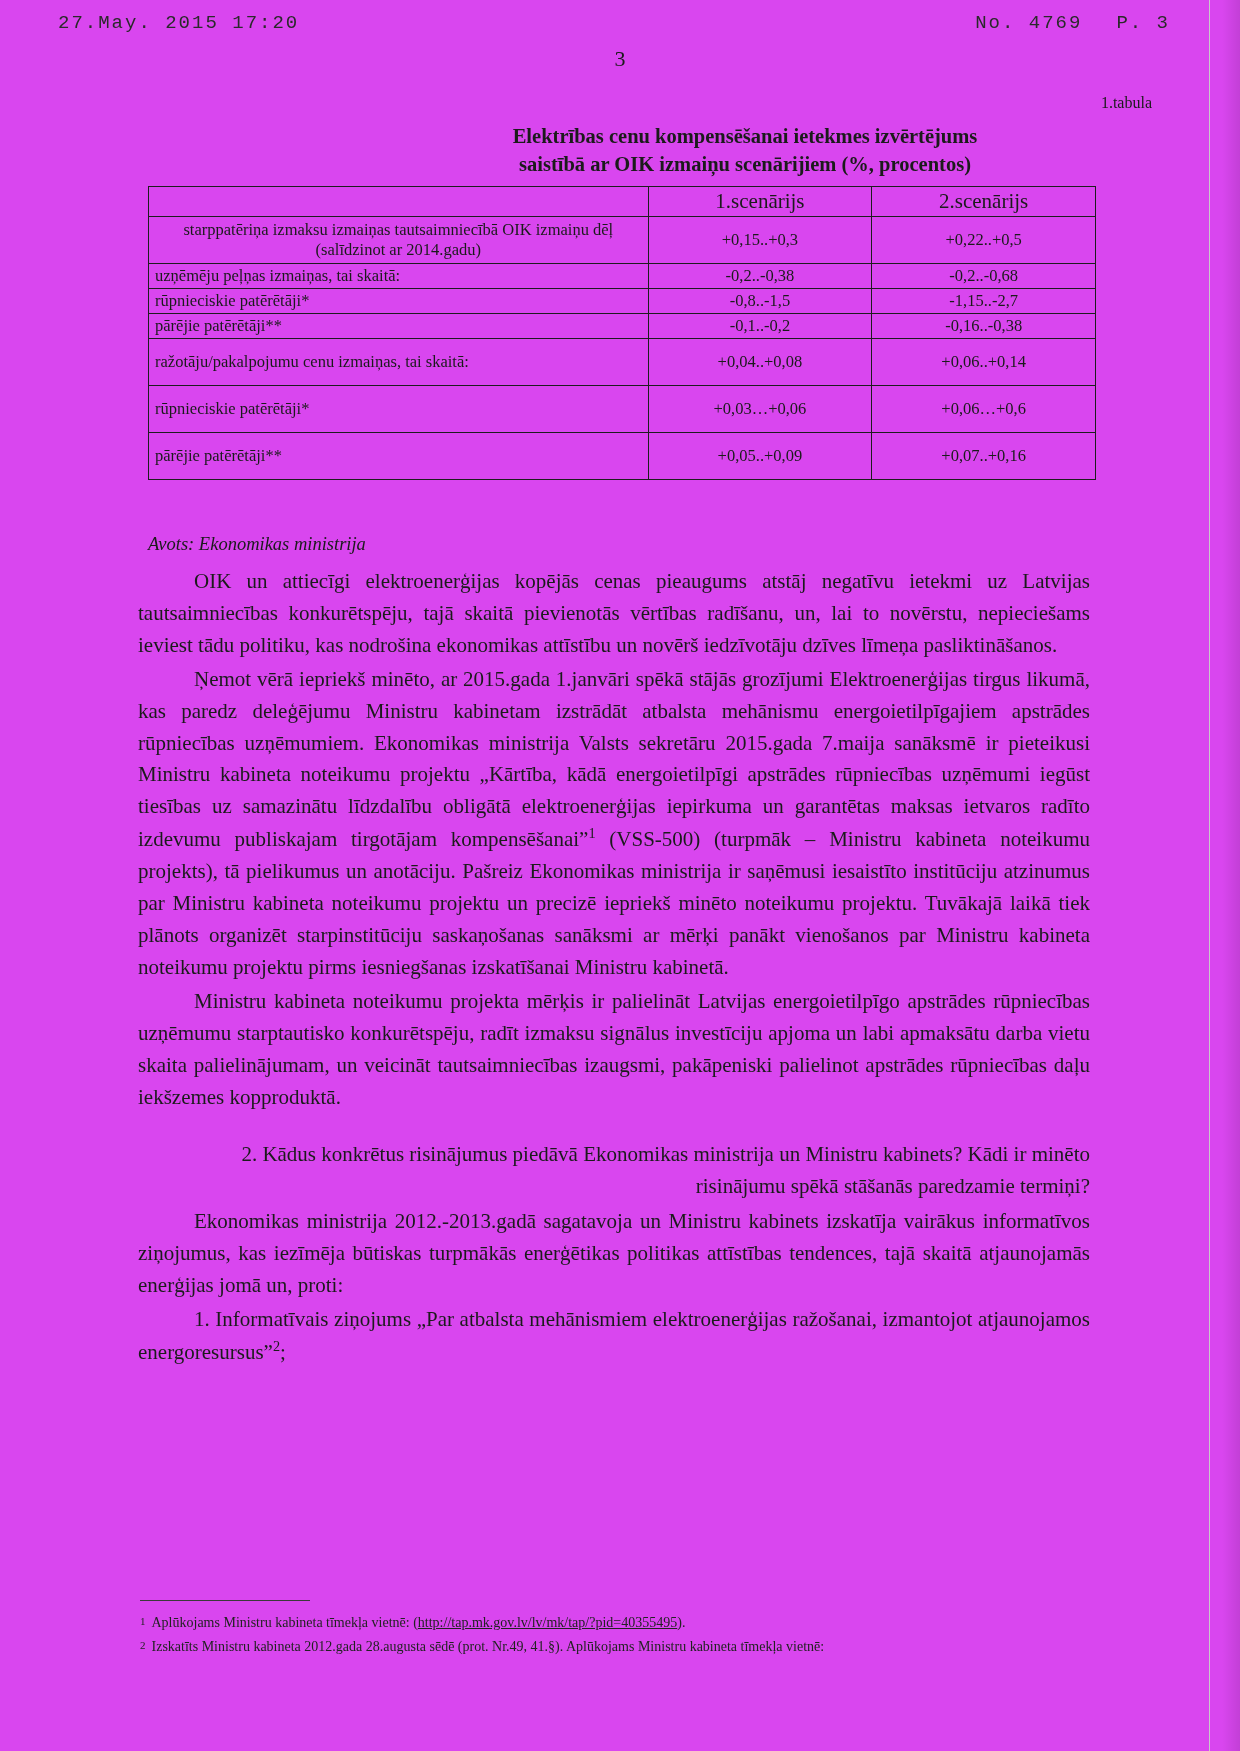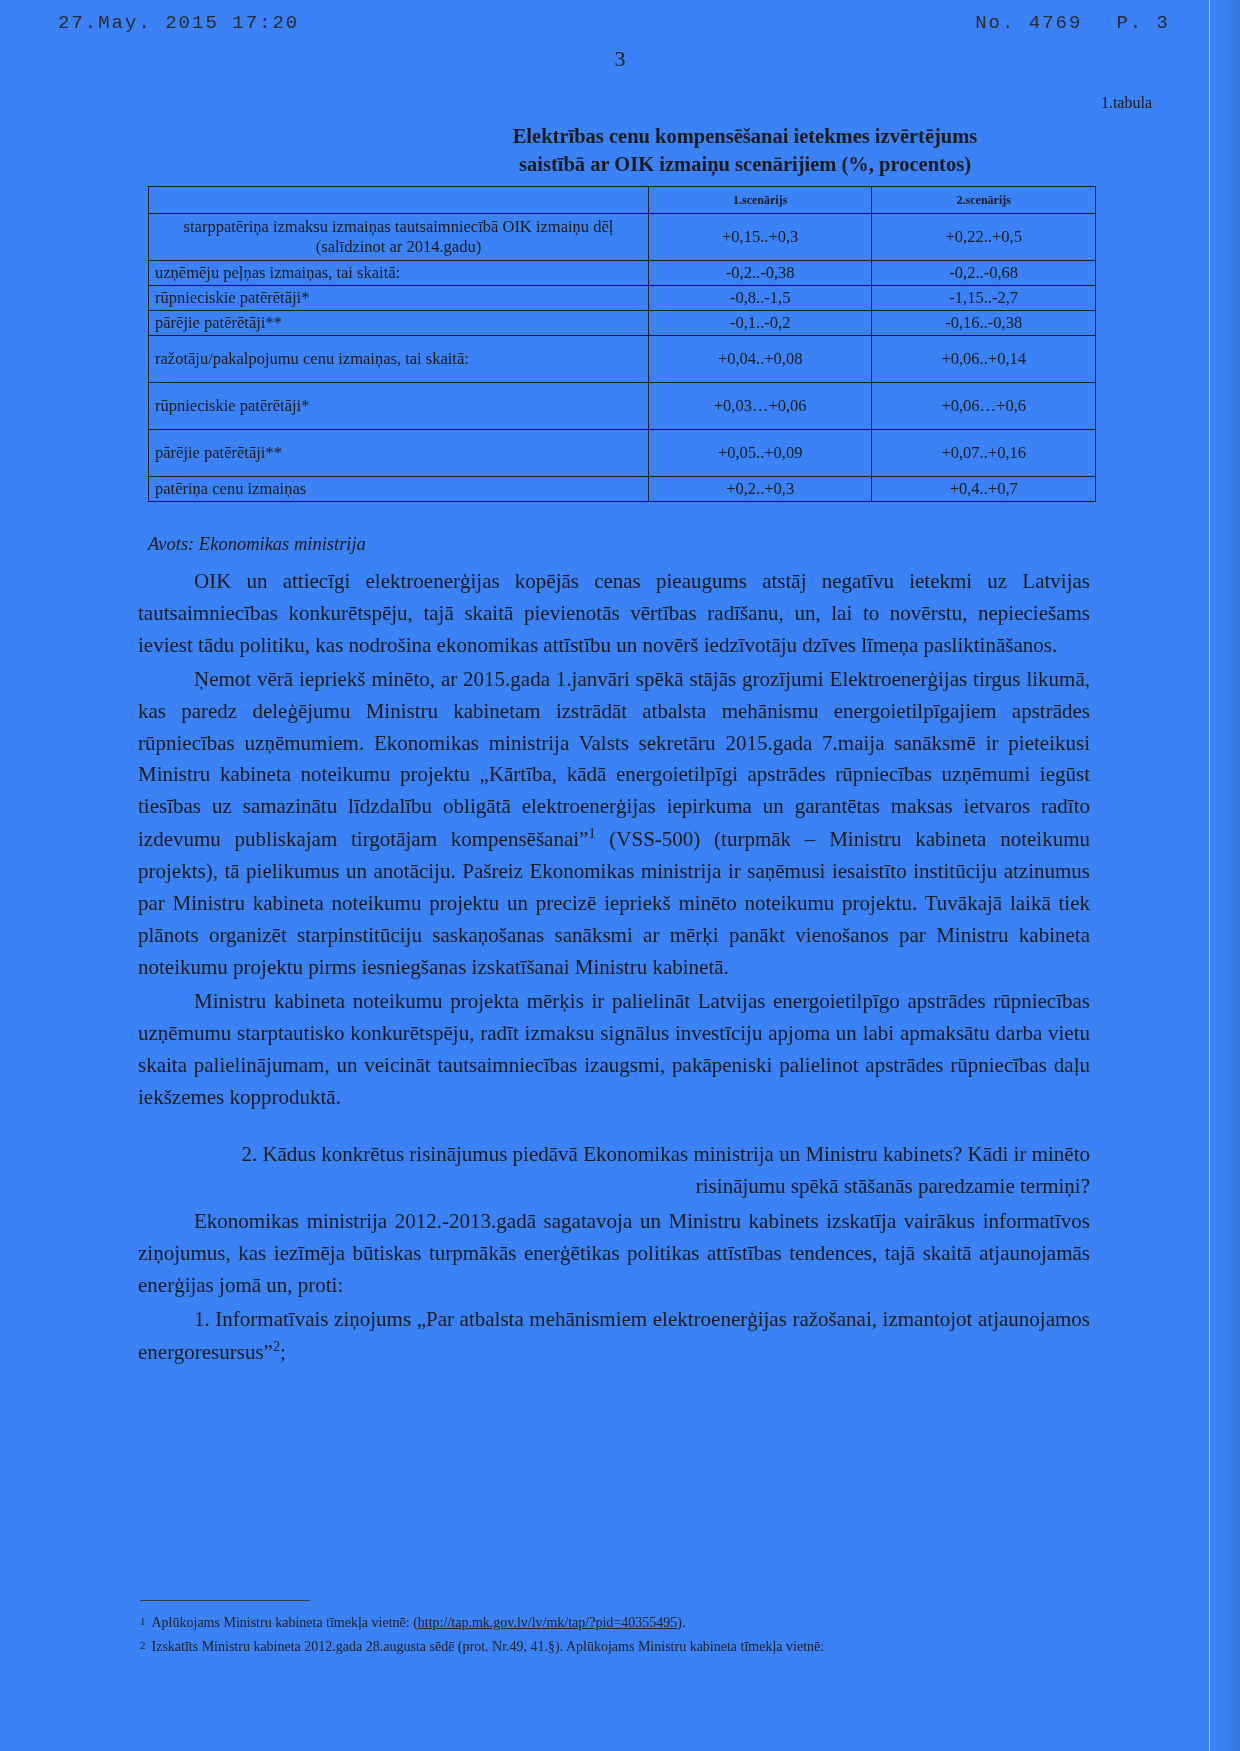--- a/index.html
+++ b/index.html
@@ -11,21 +11,21 @@
     width: 1240px;
     height: 1751px;
     position: relative;
     font-family: "Liberation Serif", serif;
     color: #1b1b1b;
     overflow: hidden;
   }
   .page {
     position: absolute;
     inset: 0;
-    background: #3b82f6;
+    background: #d946ef;
   }
   
   .page::before {
     content: "";
     position: absolute;
     top: 0; bottom: 0; right: 0;
     width: 18px;
     background: linear-gradient(to right, rgba(0,0,0,0.0), rgba(0,0,0,0.10));
     pointer-events: none;
   }
@@ -86,23 +86,23 @@
     width: 948px;
     border-collapse: collapse;
     font-size: 16.5px;
   }
   table.main th, table.main td {
     border: 1px solid #1d1d1d;
     padding: 2px 6px;
     vertical-align: middle;
   }
   table.main th {
-    font-weight: bold;
+    font-weight: normal;
     text-align: center;
-    font-size: 12px;
+    font-size: 21px;
     height: 22px;
   }
   .col-label { width: 510px; }
   .col-num { width: 219px; text-align: center; }
 
   .lbl-pad0 { padding-left: 4px; }
   .lbl-pad1 { padding-left: 56px; }
   .lbl-pad2 { padding-left: 120px; }
   .lbl-center { text-align: center; }
   .row-tall td { height: 42px; }
@@ -230,25 +230,20 @@
       </tr>
       <tr class="row-tall">
         <td class="lbl-pad2">rūpnieciskie patērētāji*</td>
         <td class="col-num">+0,03…+0,06</td>
         <td class="col-num">+0,06…+0,6</td>
       </tr>
       <tr class="row-tall">
         <td class="lbl-pad2">pārējie patērētāji**</td>
         <td class="col-num">+0,05..+0,09</td>
         <td class="col-num">+0,07..+0,16</td>
-      </tr>
-      <tr>
-        <td class="lbl-pad1">patēriņa cenu izmaiņas</td>
-        <td class="col-num">+0,2..+0,3</td>
-        <td class="col-num">+0,4..+0,7</td>
       </tr>
     </tbody>
   </table>
 
 
   <div class="source">Avots: Ekonomikas ministrija</div>
 
   <div class="body-text">
     <p>OIK un attiecīgi elektroenerģijas kopējās cenas pieaugums atstāj negatīvu ietekmi uz Latvijas tautsaimniecības konkurētspēju, tajā skaitā pievienotās vērtības radīšanu, un, lai to novērstu, nepieciešams ieviest tādu politiku, kas nodrošina ekonomikas attīstību un novērš iedzīvotāju dzīves līmeņa pasliktināšanos.</p>
     <p><span>Ņemot vērā iepriekš minēto, ar 2015.gada 1.janvāri spēkā stājās grozījumi Elektroenerģijas tirgus likumā, kas paredz deleģējumu Ministru kabinetam izstrādāt atbalsta mehānismu energoietilpīgajiem apstrādes rūpniecības uzņēmumiem. Ekonomikas ministrija Valsts sekretāru 2015.gada 7.maija sanāksmē ir pieteikusi Ministru kabineta noteikumu projektu „Kārtība, kādā energoietilpīgi apstrādes rūpniecības uzņēmumi iegūst tiesības uz samazinātu līdzdalību obligātā elektroenerģijas iepirkuma un garantētas maksas ietvaros radīto izdevumu publiskajam tirgotājam kompensēšanai”</span><sup>1</sup><span> (VSS-500) (turpmāk – Ministru kabineta noteikumu projekts), tā pielikumus un anotāciju. Pašreiz Ekonomikas ministrija ir saņēmusi iesaistīto institūciju atzinumus par Ministru kabineta noteikumu projektu un precizē iepriekš minēto noteikumu projektu. Tuvākajā laikā tiek plānots organizēt starpinstitūciju saskaņošanas sanāksmi ar mērķi panākt vienošanos par Ministru kabineta noteikumu projektu pirms iesniegšanas izskatīšanai Ministru kabinetā.</span></p>

